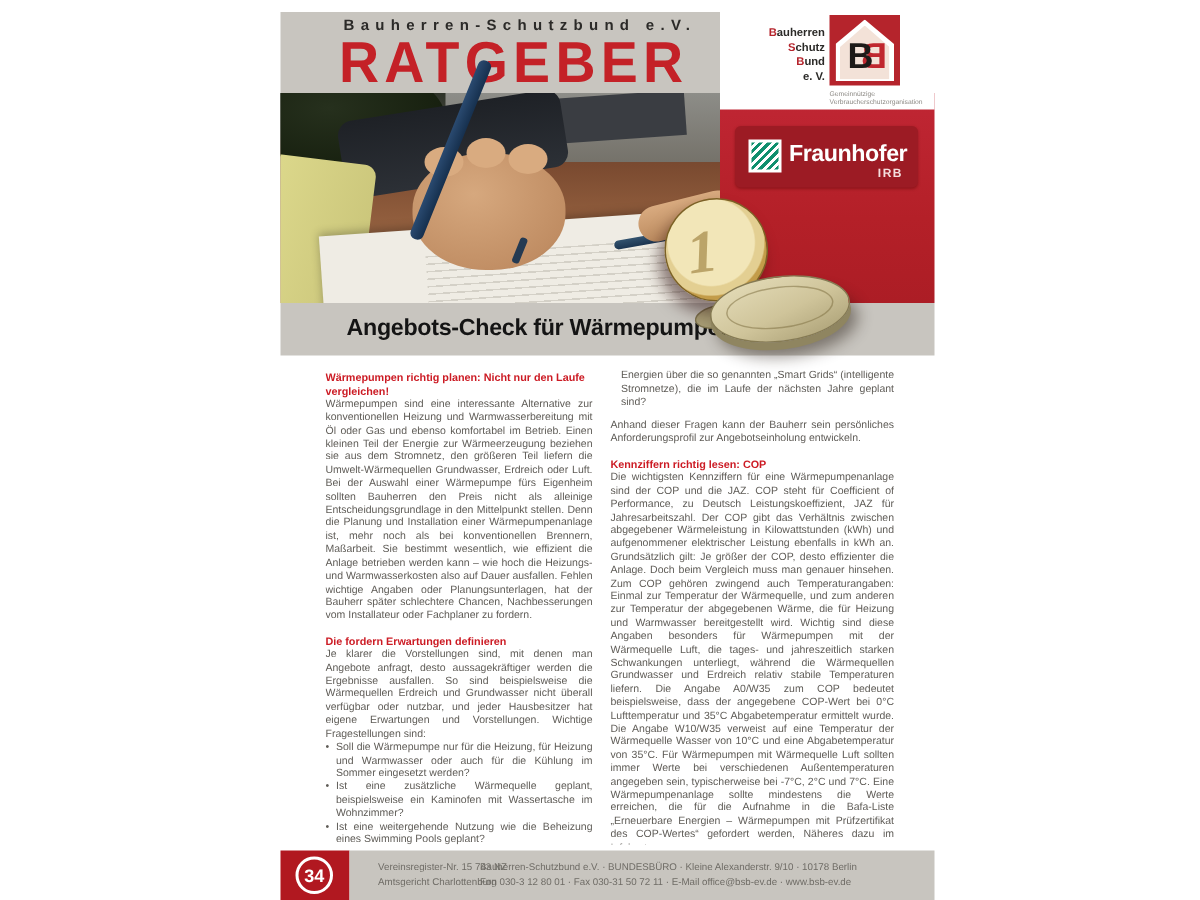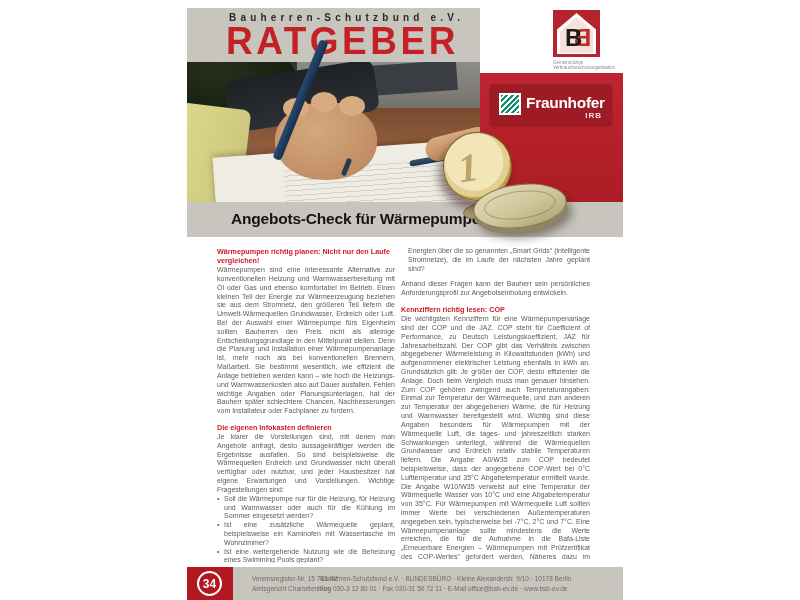--- a/index.html
+++ b/index.html
@@ -97,21 +97,21 @@
   
   #banner { left:187px; top:202px; width:436px; height:35px; background:#c8c5bf; z-index:3; }
   #banner-label { position:absolute; left:44px; top:8px; font-size:15.5px; font-weight:bold;
                   color:#141414; letter-spacing:-0.2px; }
 
   
   #article { left:217px; top:247px; width:380px; height:316px; overflow:hidden; z-index:1;
              color:#5f5c57; font-size:7px; line-height:1.26; }
   .col { position:absolute; top:0; text-align:justify; hyphens:auto; }
   #col-left  { left:0; width:178px; }
-  #col-right { left:184px; width:189px; }
+  #col-right { left:190px; width:189px; }
   .red-h { color:#cc1b24; font-weight:bold; font-size:7.2px; margin:7px 0 1px 0; text-align:left; }
   .red-h.first { margin-top:0; }
   .para { margin-bottom:0; }
   .gap { height:7px; }
   ul.qs { list-style:none; }
   ul.qs li { position:relative; padding-left:7px; }
   ul.qs li::before { content:"•"; position:absolute; left:0; top:0; }
   .indent { padding-left:7px; }
 
   
@@ -127,20 +127,26 @@
 </head>
 <body>
 
 <div id="canvas">
 
   <div class="abs" id="mast-band"></div>
   <div class="abs" id="mast-org">Bauherren-Schutzbund e.V.</div>
   <div class="abs" id="mast-title">RATGEBER</div>
 
   <div class="abs" id="bsb">
+    <div class="bsb-lines">
+      <div><span class="ini">B</span><span>auherren</span></div>
+      <div><span class="ini">S</span><span>chutz</span></div>
+      <div><span class="ini">B</span><span>und</span></div>
+      <div><span>e. V.</span></div>
+    </div>
     <div id="bsb-icon">
       <div class="house-outer"></div>
       <div class="house-inner"></div>
       <span class="bb bb-red">B</span>
       <span class="bb bb-black">B</span>
     </div>
     <div id="bsb-tagline">Gemeinnützige Verbraucherschutzorganisation</div>
   </div>
 
   <div class="abs" id="photo">
@@ -181,21 +187,21 @@
   </div>
   <div class="abs" id="coin2">
       <div class="ring"></div>
     </div>
   <div class="abs" id="coin3"></div>
 
   <div class="abs" id="article">
     <div class="col" id="col-left">
       <div class="red-h first">Wärmepumpen richtig planen: Nicht nur den Laufe vergleichen!</div>
       <p class="para">Wärmepumpen sind eine interessante Alternative zur konventionellen Heizung und Warmwasserbereitung mit Öl oder Gas und ebenso komfortabel im Betrieb. Einen kleinen Teil der Energie zur Wärmeerzeugung beziehen sie aus dem Stromnetz, den größeren Teil liefern die Umwelt-Wärmequellen Grundwasser, Erdreich oder Luft. Bei der Auswahl einer Wärmepumpe fürs Eigenheim sollten Bauherren den Preis nicht als alleinige Entscheidungsgrundlage in den Mittelpunkt stellen. Denn die Planung und Installation einer Wärmepumpenanlage ist, mehr noch als bei konventionellen Brennern, Maßarbeit. Sie bestimmt wesentlich, wie effizient die Anlage betrieben werden kann – wie hoch die Heizungs- und Warmwasserkosten also auf Dauer ausfallen. Fehlen wichtige Angaben oder Planungsunterlagen, hat der Bauherr später schlechtere Chancen, Nachbesserungen vom Installateur oder Fachplaner zu fordern.</p>
-      <div class="red-h">Die eigenen Infokasten definieren</div>
+      <div class="red-h">Die fordern Erwartungen definieren</div>
       <p class="para">Je klarer die Vorstellungen sind, mit denen man Angebote anfragt, desto aussagekräftiger werden die Ergebnisse ausfallen. So sind beispielsweise die Wärmequellen Erdreich und Grundwasser nicht überall verfügbar oder nutzbar, und jeder Hausbesitzer hat eigene Erwartungen und Vorstellungen. Wichtige Fragestellungen sind:</p>
       <ul class="qs">
         <li>Soll die Wärmepumpe nur für die Heizung, für Heizung und Warmwasser oder auch für die Kühlung im Sommer eingesetzt werden?</li>
         <li>Ist eine zusätzliche Wärmequelle geplant, beispielsweise ein Kaminofen mit Wassertasche im Wohnzimmer?</li>
         <li>Ist eine weitergehende Nutzung wie die Beheizung eines Swimming Pools geplant?</li>
 
       </ul>
     </div>
     <div class="col" id="col-right">
       <p class="para indent">Energien über die so genannten „Smart Grids“ (intelligente Stromnetze), die im Laufe der nächsten Jahre geplant sind?</p>

